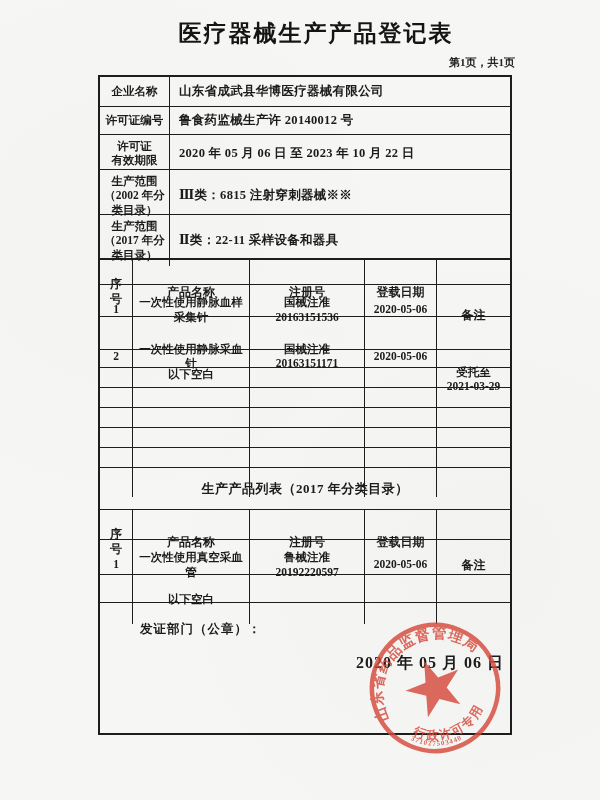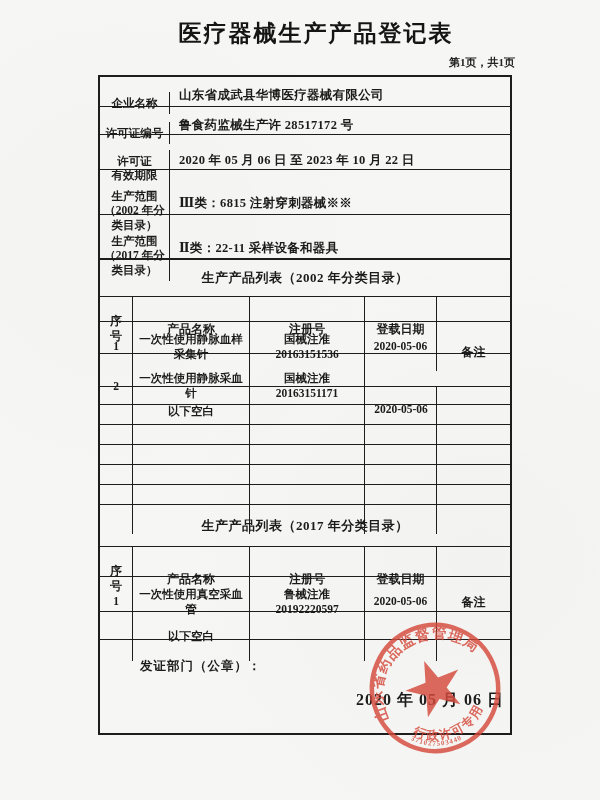--- a/index.html
+++ b/index.html
@@ -33,21 +33,21 @@
     display:flex; flex-direction:column;
     background:transparent;
   }
   
   .info-row { display:grid; grid-template-columns:70px 1fr; border-bottom:1.5px solid #1d1d1d; }
   .info-row:nth-child(5) { border-bottom:2px solid #1d1d1d; }
   .h30{height:30px}.h28{height:28px}.h35{height:35px}.h45{height:45px}
   .info-label {
     border-right:1.5px solid #1d1d1d;
     display:flex; flex-direction:column; justify-content:center; align-items:center;
-    font-size:11.5px; font-weight:bold; line-height:1.25; text-align:center; padding:4px;margin-top:15px;
+    font-size:11.5px; font-weight:bold; line-height:1.25; text-align:center; padding:4px;
   }
   .info-value {
     display:flex; align-items:center; padding-left:9px;
     font-size:12.5px; font-weight:bold; letter-spacing:0.3px;
   }
   
   .section-bar {
     border-bottom:1.5px solid #1d1d1d;
     display:flex; align-items:center; justify-content:center;
     font-size:13px; font-weight:bold; letter-spacing:0.5px;
@@ -87,21 +87,21 @@
     <div class="info-row h30">
       <div class="info-label">
           <span>企业名称</span>
         </div>
       <div class="info-value">山东省成武县华博医疗器械有限公司</div>
     </div>
     <div class="info-row h28">
       <div class="info-label">
           <span>许可证编号</span>
         </div>
-      <div class="info-value">鲁食药监械生产许 28517172 号</div>
+      <div class="info-value">鲁食药监械生产许 20140012 号</div>
     </div>
     <div class="info-row h35">
       <div class="info-label">
         <span>许可证</span>
         <span>有效期限</span>
       </div>
       <div class="info-value">2020 年 05 月 06 日 至 2023 年 10 月 22 日</div>
     </div>
     <div class="info-row h45">
       <div class="info-label">
@@ -113,21 +113,20 @@
     </div>
     <div class="info-row h45">
       <div class="info-label">
         <span>生产范围</span>
         <span>（2017 年分</span>
         <span>类目录）</span>
       </div>
       <div class="info-value">Ⅱ类：22-11 采样设备和器具</div>
     </div>
 
-    <div class="section-bar h37">生产产品列表（2002 年分类目录）</div>
     <div class="prow hdr h25">
       <div>序号</div>
       <div>产品名称</div>
       <div>注册号</div>
       <div>登载日期</div>
       <div>备注</div>
     </div>
     <div class="prow h32">
       <div>1</div>
       <div>一次性使用静脉血样采集针</div>
@@ -139,20 +138,24 @@
       <div></div>
     </div>
     <div class="prow h33">
       <div>2</div>
       <div>一次性使用静脉采血针</div>
       <div>
         <span>国械注准</span>
         <span>20163151171</span>
       </div>
       <div>2020-05-06</div>
+      <div>
+        <span>受托至</span>
+        <span>2021-03-29</span>
+      </div>
     </div>
     <div class="prow h18">
       <div></div>
       <div>以下空白</div>
       <div></div>
       <div></div>
       <div></div>
     </div>
     <div class="prow h20">
         <div></div>

